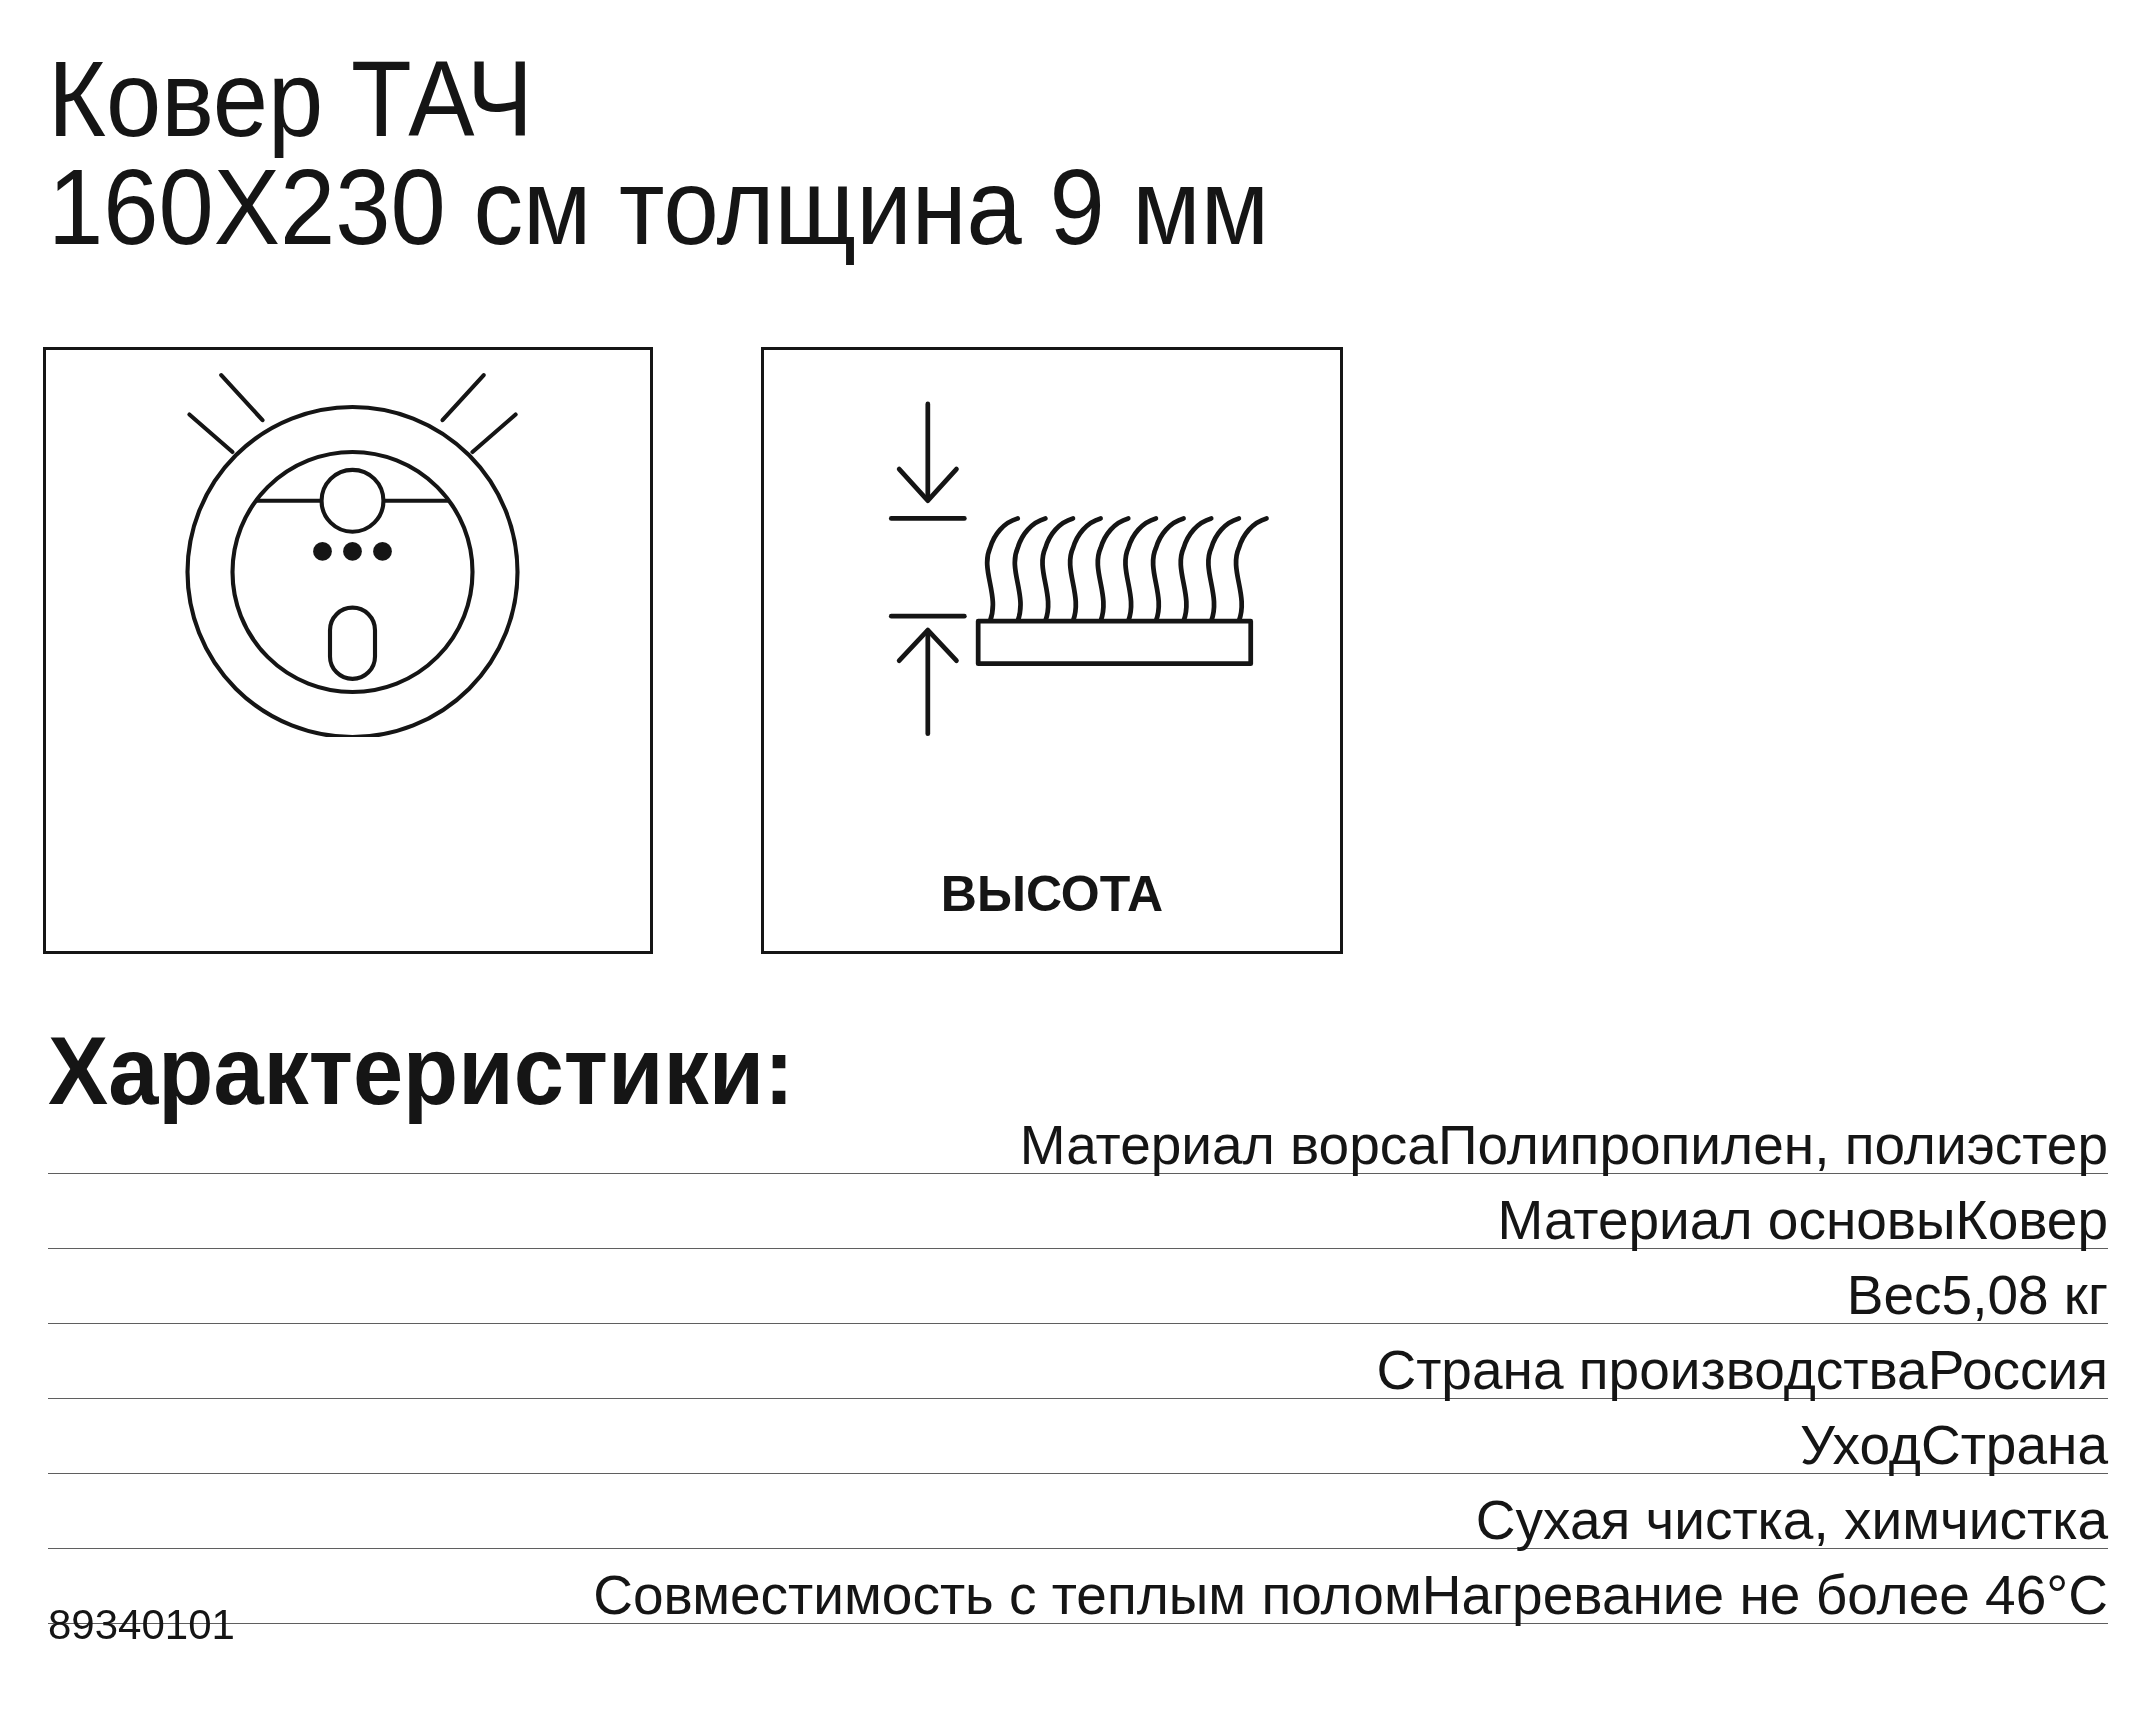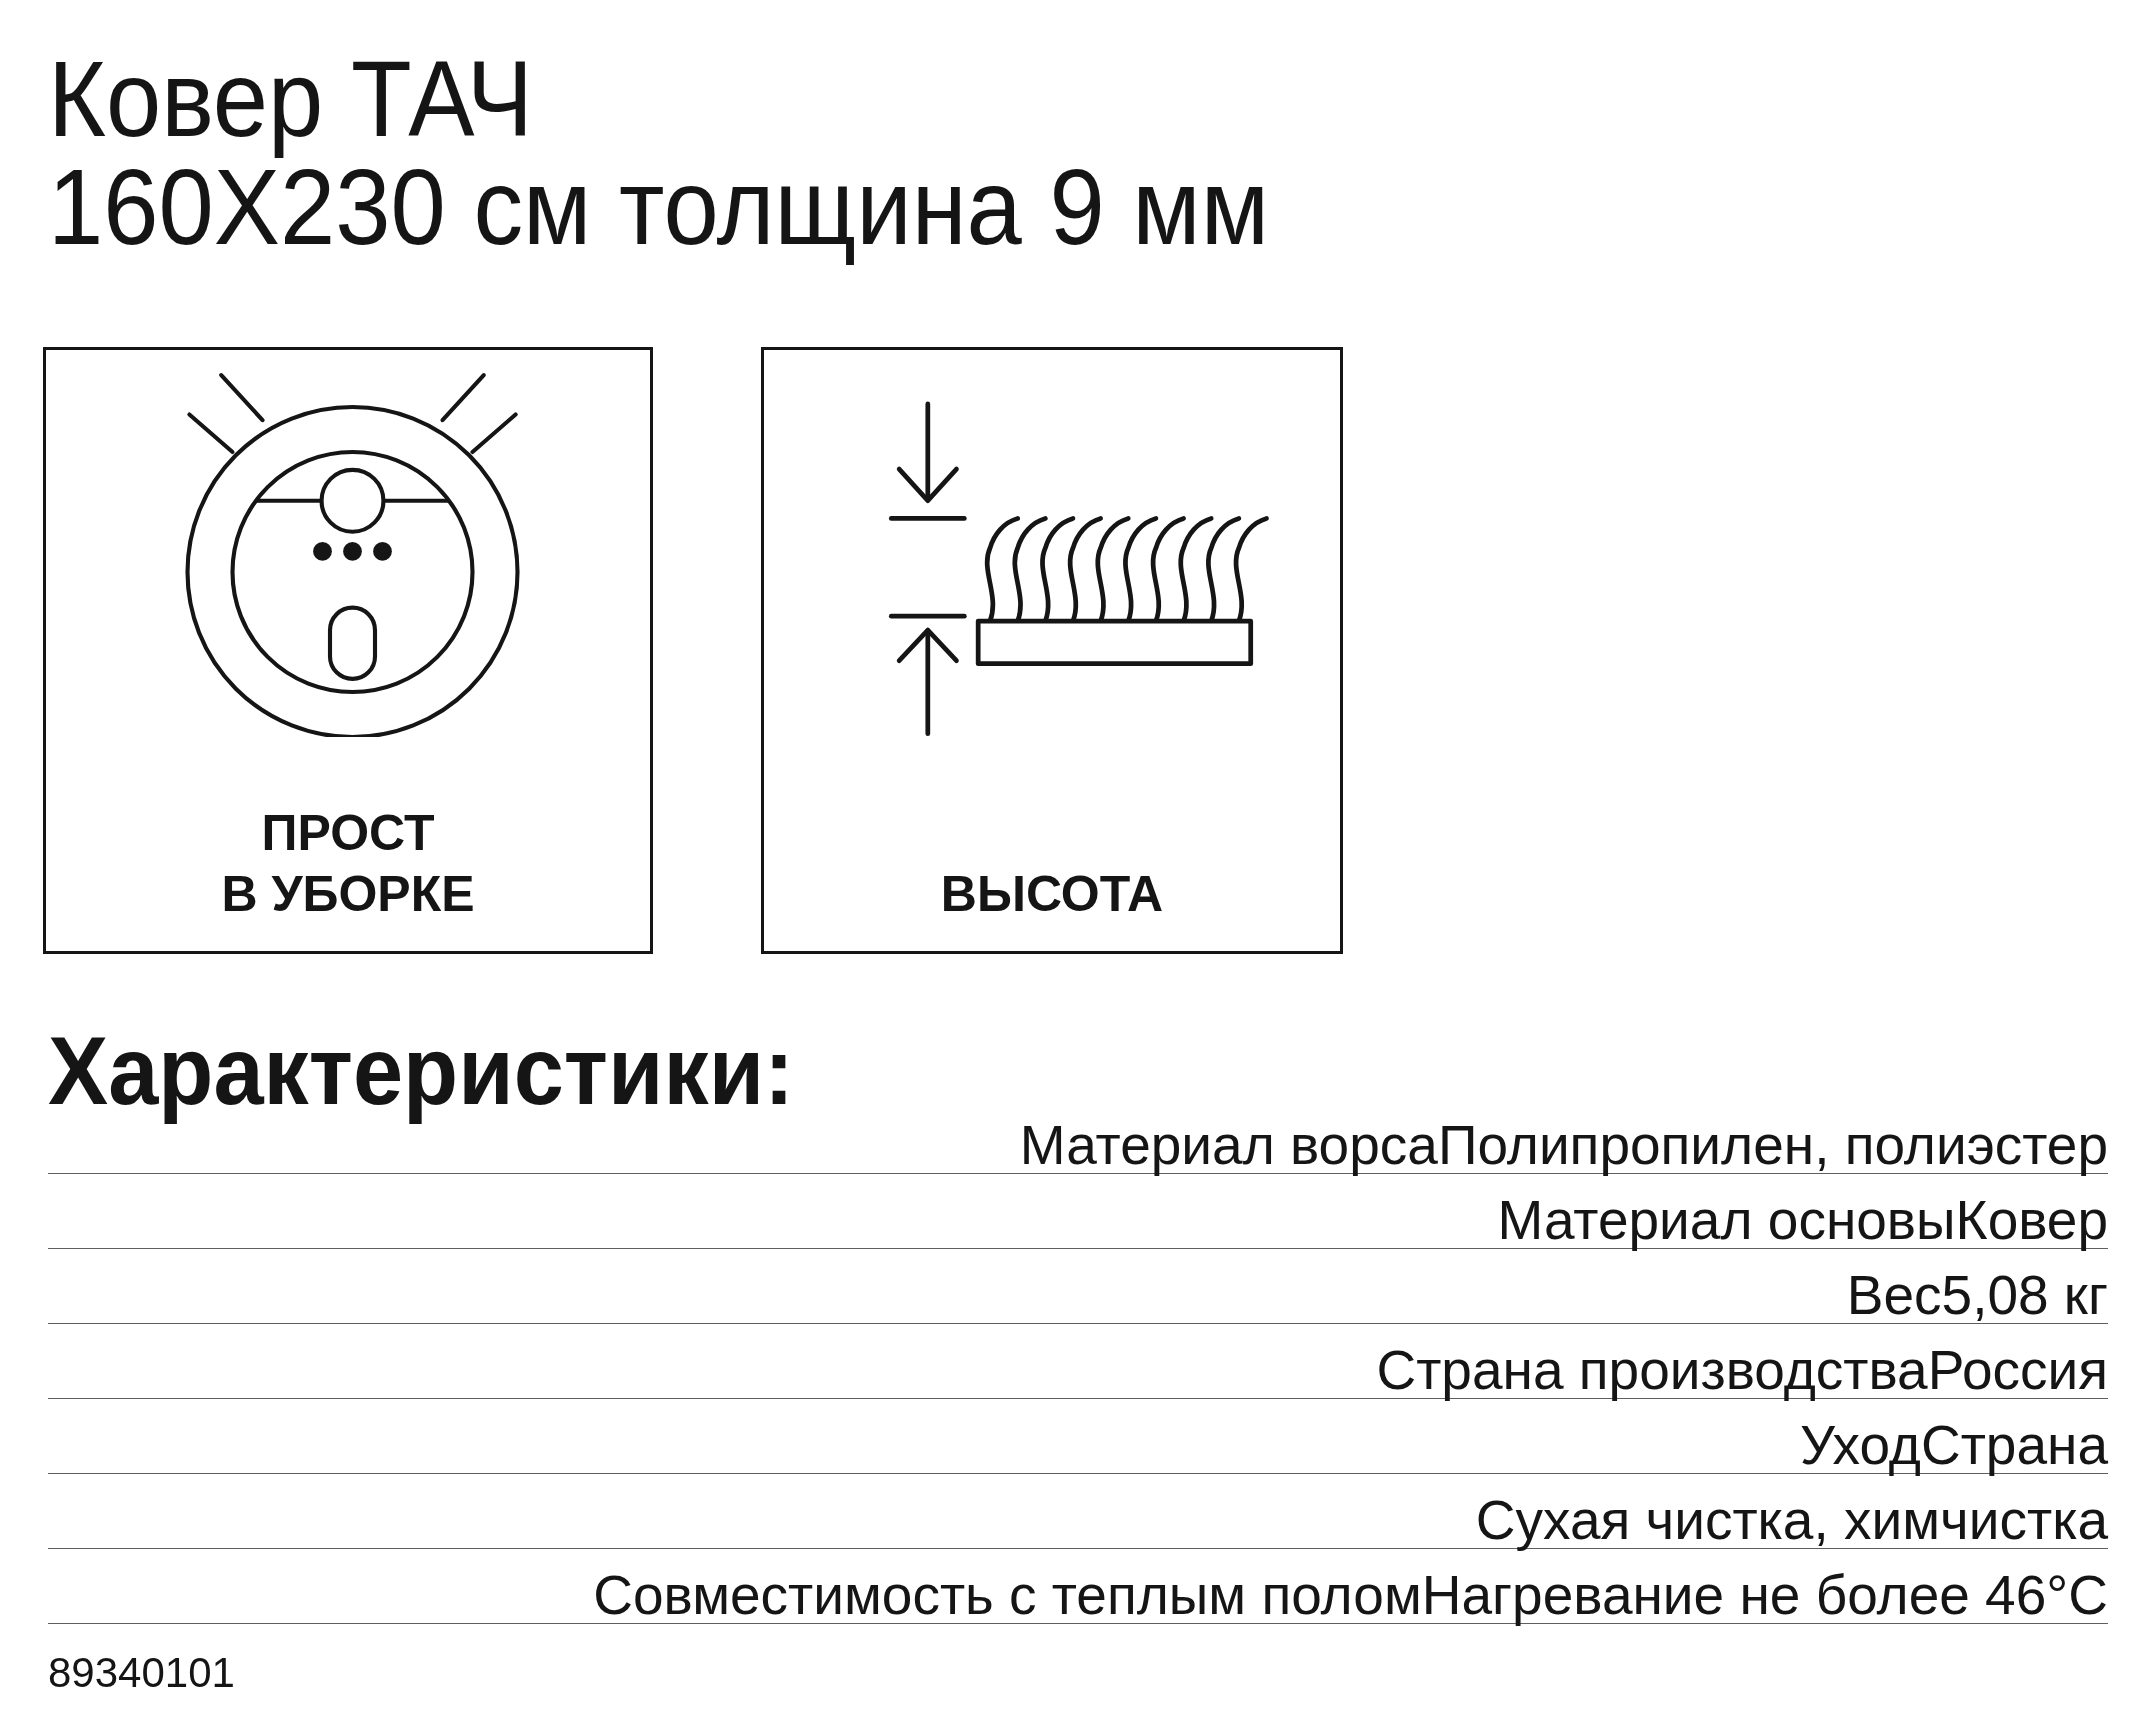--- a/index.html
+++ b/index.html
@@ -41,21 +41,21 @@
     position:absolute;left:48px;top:1099px;width:2060px;
   }
   .spec-row{
     height:74px;border-bottom:1.7px solid var(--rule);
     display:flex;justify-content:flex-end;align-items:flex-end;
     font-size:55px;line-height:1;
   }
   .spec-label{white-space:nowrap;}
   .spec-value{white-space:nowrap;text-align:right;}
   .article{
-    position:absolute;left:48px;top:1650px;font-size:42px;line-height:1.1;
+    position:absolute;left:48px;top:1602px;font-size:42px;line-height:1.1;
   }
 </style>
 </head>
 <body>
 
 <div class="title">
   <div>Ковер ТАЧ</div>
   <div>160Х230 см толщина 9 мм</div>
 </div>
 
@@ -71,24 +71,20 @@
       <line x1="164" y1="48" x2="187" y2="28"></line>
     </g>
     <circle cx="100" cy="74" r="16.5" fill="#ffffff" stroke="#151515" stroke-width="2.2"></circle>
     <g fill="#151515">
       <circle cx="84" cy="101" r="5"></circle>
       <circle cx="100" cy="101" r="5"></circle>
       <circle cx="116" cy="101" r="5"></circle>
     </g>
     <rect x="88" y="131" width="24" height="38" rx="12" fill="#ffffff" stroke="#151515" stroke-width="2.2"></rect>
   </svg>
-  <div class="badge-label">
-    <div>ПРОСТ</div>
-    <div>В УБОРКЕ</div>
-  </div>
 </div>
 
 <div class="badge badge--pile">
   <svg class="badge-icon pile-svg" viewBox="0 0 240 200" aria-hidden="true">
     <defs>
       <path id="strand" d="M0 0 C5 -13 -5 -26 0 -37 C2 -44 7 -50 14 -52" fill="none"></path>
     </defs>
     <g stroke="#151515" stroke-width="2.4" fill="none" stroke-linecap="round" stroke-linejoin="round">
       <line x1="47.5" y1="3" x2="47.5" y2="50"></line>
       <polyline points="33,36 47.5,52 62,36"></polyline>

